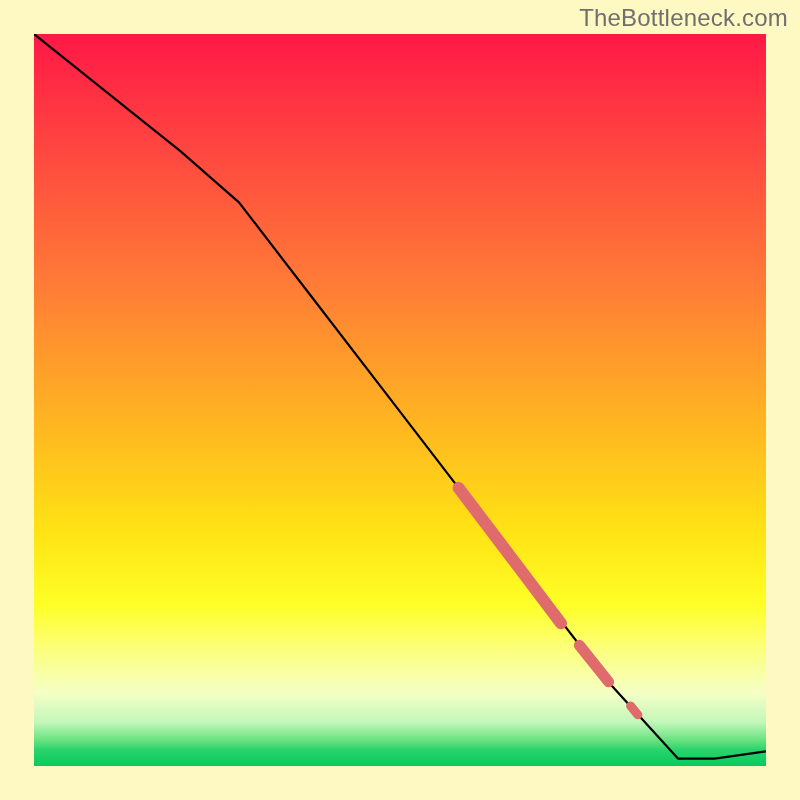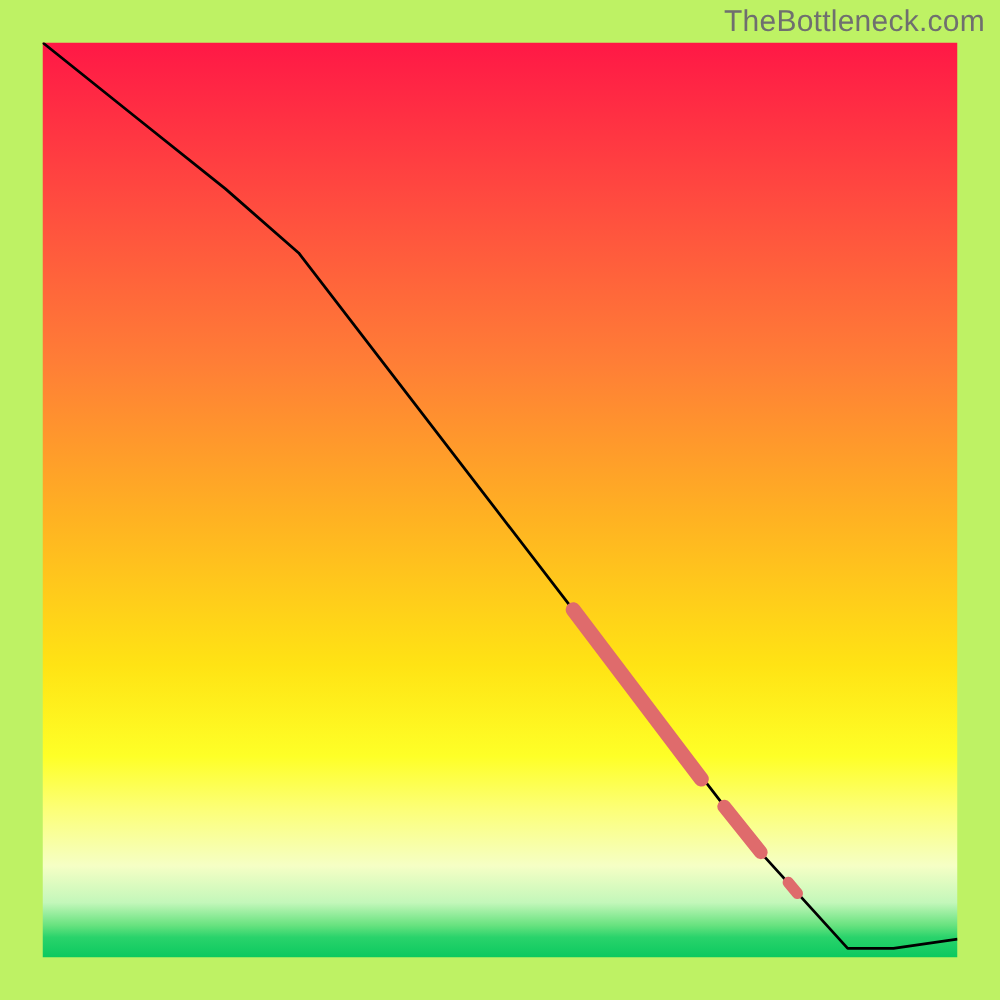--- a/index.html
+++ b/index.html
@@ -1,21 +1,21 @@
 <!DOCTYPE html>
 <html><head>
 <meta charset="utf-8">
 <style>
   * { margin: 0; padding: 0; box-sizing: border-box; }
   html, body { width: 800px; height: 800px; overflow: hidden; background: #000; }
   .frame {
     position: relative;
     width: 800px;
     height: 800px;
-    background: #bef264;
+    background: #fef9c3;
   }
   .watermark {
     position: absolute;
     top: 4px;
     right: 12px;
     font-family: Arial, Helvetica, sans-serif;
     font-size: 24px;
     font-weight: 400;
     color: #6f6f6f;
     letter-spacing: 0.2px;

